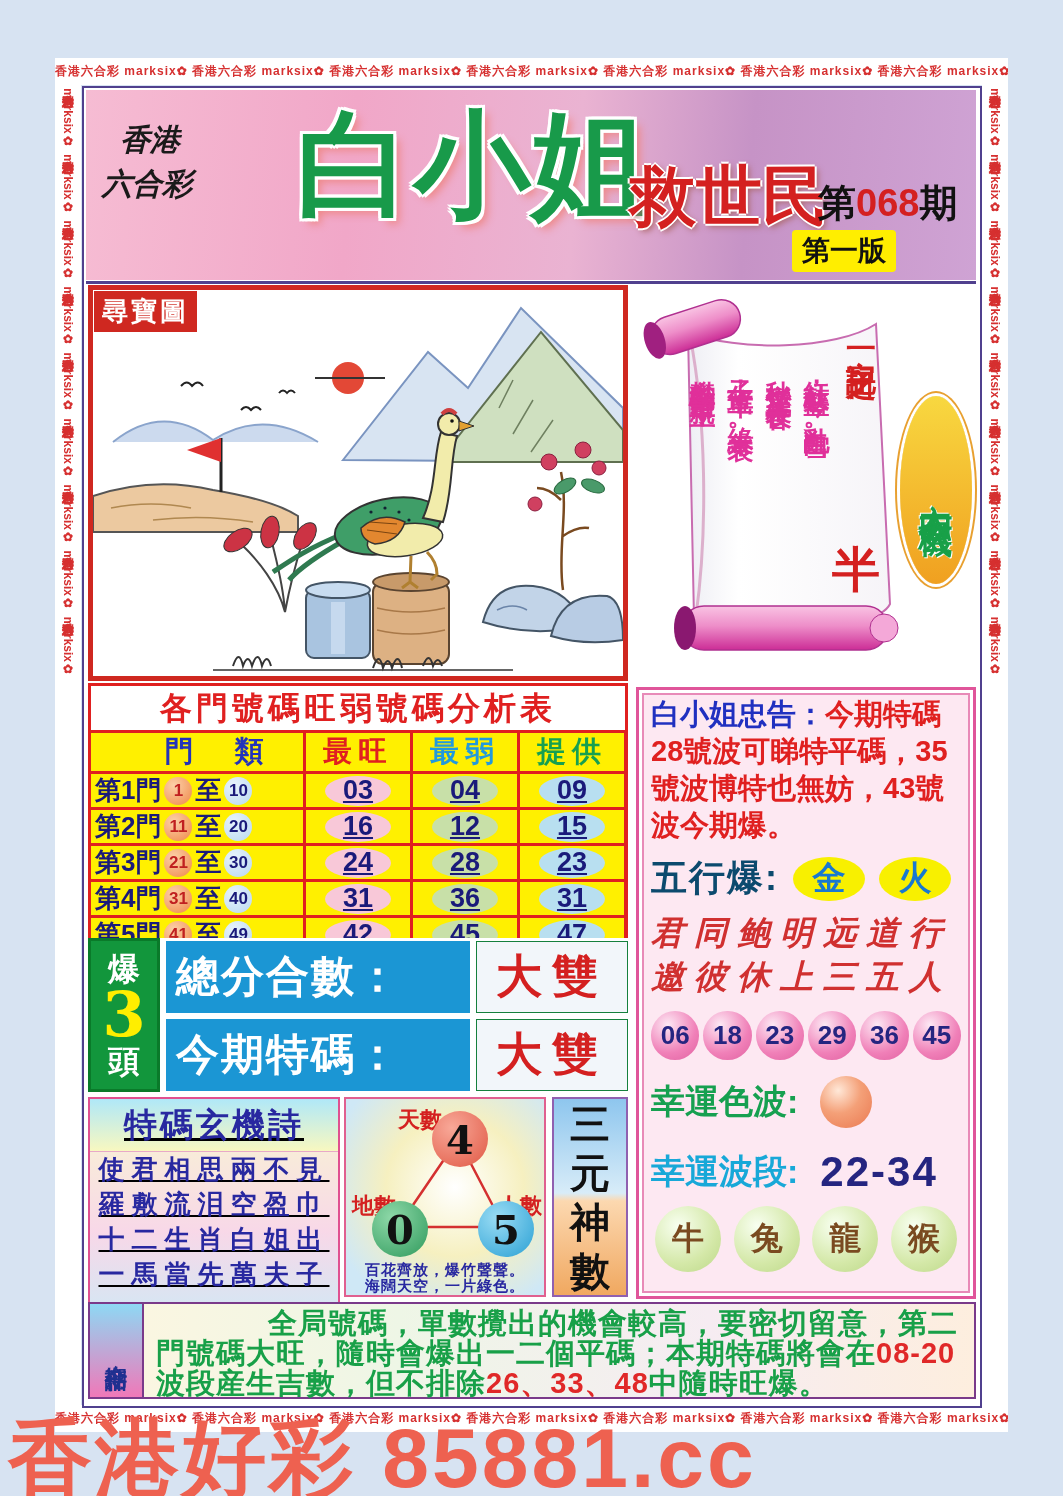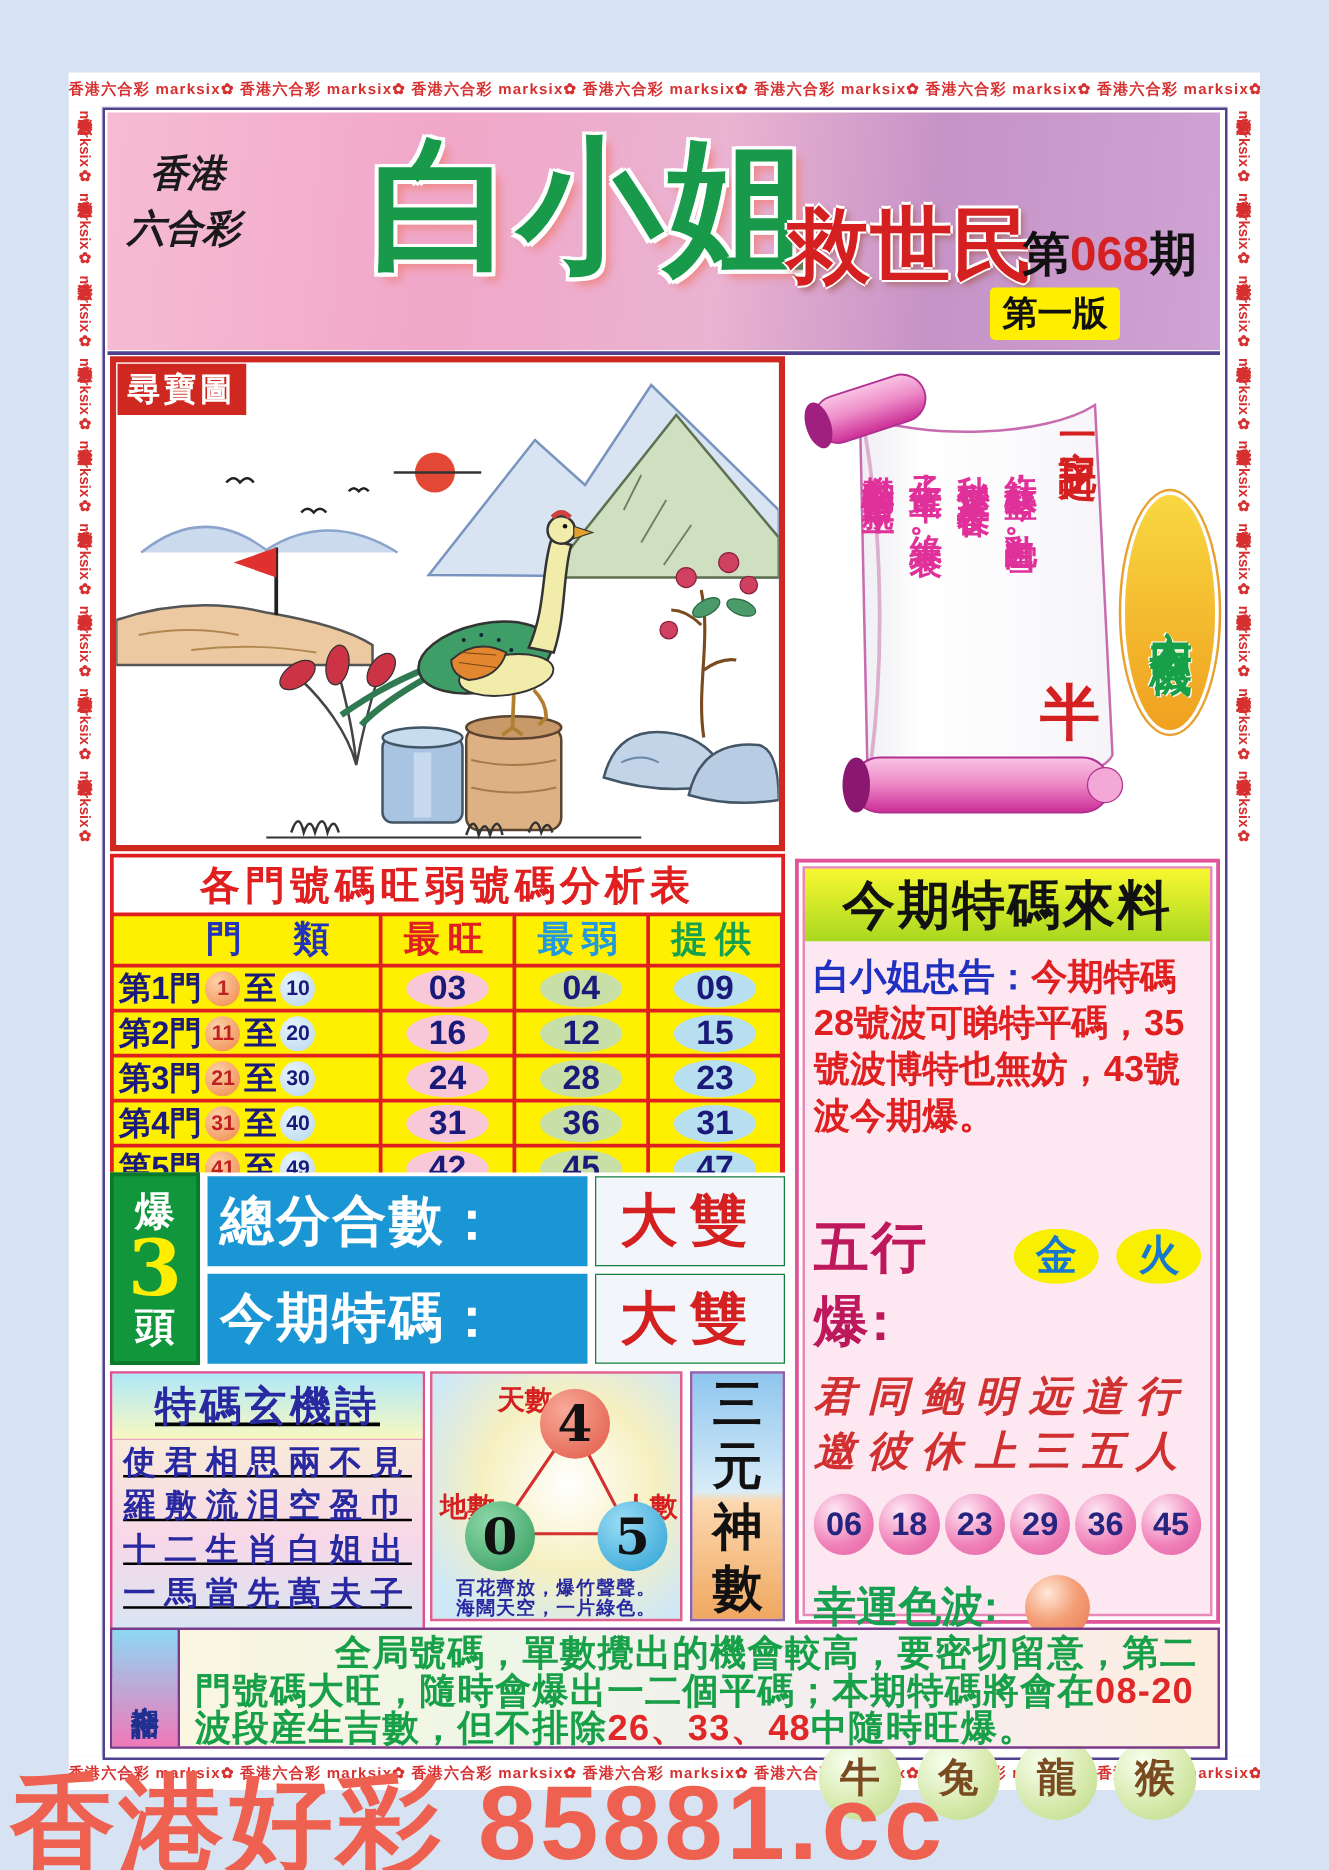--- a/index.html
+++ b/index.html
@@ -31,21 +31,21 @@
   #antable .ttl{background:#fff;color:#e02020;font-size:32px;font-weight:bold;text-align:center;height:44px;line-height:44px;letter-spacing:4px;margin:3px;}
   .grid{display:grid;grid-template-columns:212px 104px 104px 104px;gap:3px;background:#e02020;padding:0 3px 3px 3px;}
   .cell{background:#fff000;display:flex;align-items:center;justify-content:center;height:33px;}
   .cell.hrow{height:38px;font-size:29px;font-weight:bold;letter-spacing:6px;}
   .hd-door{color:#2233bb;letter-spacing:40px;text-indent:40px;}
   .hd-wang{color:#e02020;}.hd-ruo{color:#2299dd;}.hd-gong{color:#16a050;}
   .doorcell{justify-content:flex-start;padding-left:4px;gap:3px;font-size:26px;font-weight:bold;color:#1a1a7a;}
   .cnum{width:28px;height:28px;border-radius:50%;display:inline-flex;align-items:center;justify-content:center;font-size:17px;font-weight:bold;}
   .cnum.o{background:radial-gradient(circle at 35% 30%,#fcd0a8,#ef8848);color:#c02020;}
   .cnum.b{background:radial-gradient(circle at 35% 30%,#e8f4fc,#b8d8f0);color:#1a1a7a;}
-  .oval{width:66px;height:30px;border-radius:50%;display:flex;align-items:center;justify-content:center;font-size:27px;font-weight:bold;color:#1a1a7a;}
+  .oval{width:66px;height:30px;border-radius:50%;display:flex;align-items:center;justify-content:center;font-size:27px;font-weight:bold;color:#1a1a7a;text-decoration:underline;}
   .oval.wang{background:#f8c8d8;}.oval.ruo{background:#c8e0a8;}.oval.gong{background:#b8dff0;}
   
   #mid{left:88px;top:938px;width:540px;height:154px;background:#fff;}
   #bao3{left:0;top:0;width:72px;height:154px;background:#12963c;border:3px solid #0a7a2a;box-sizing:border-box;display:flex;flex-direction:column;align-items:center;justify-content:center;}
   #bao3 .w{color:#fff;font-size:32px;font-weight:bold;line-height:34px;}
   #bao3 .n{color:#ffee00;font-size:62px;font-weight:bold;line-height:58px;font-family:"DejaVu Serif",serif;}
   .midrow{position:absolute;left:78px;width:462px;height:72px;display:flex;gap:6px;}
   .midrow .lbl{flex:1;background:#1b96d4;color:#fff;font-size:43px;font-weight:bold;display:flex;align-items:center;padding-left:10px;letter-spacing:2px;}
   .midrow .val{width:150px;background:#f2f6fa;border:1px solid #15803d;color:#d42020;font-size:46px;font-weight:bold;display:flex;align-items:center;justify-content:center;letter-spacing:10px;}
   
@@ -77,21 +77,21 @@
   
   #badge{left:900px;top:396px;width:72px;height:188px;border-radius:50%;background:linear-gradient(180deg,#f8d840,#f0a020);box-shadow:0 0 0 3px #fff,0 0 0 5px #e8a030;display:flex;align-items:center;justify-content:center;}
   #badge span{writing-mode:vertical-rl;color:#18a048;font-size:34px;font-weight:bold;letter-spacing:6px;text-shadow:1px 1px 0 #fff,-1px -1px 0 #fff;}
   
   #lailiao{left:636px;top:687px;width:340px;height:612px;border:3px solid #e0559a;box-shadow:inset 0 0 0 3px #fff,inset 0 0 0 5px #e88ab8;box-sizing:border-box;background:#fde8f2;}
   #lailiao .hd{margin:5px;height:58px;line-height:58px;text-align:center;background:linear-gradient(180deg,#f8f830,#a8d820);color:#111;font-size:42px;font-weight:bold;letter-spacing:2px;}
   #lailiao .body{padding:6px 12px 0 12px;}
   .advice{font-size:29px;font-weight:bold;line-height:37px;}
   .advice .b{color:#2030c0;} .advice .r{color:#e02020;}
   .wuxing{display:flex;align-items:center;gap:14px;margin-top:10px;}
-  .wuxing .lbl{color:#be185d;font-size:44px;font-weight:bold;letter-spacing:2px;margin-top:47px;}
+  .wuxing .lbl{color:#0c4a6e;font-size:36px;font-weight:bold;letter-spacing:2px;}
   .wx{width:72px;height:44px;border-radius:50%;background:#f8f000;color:#1878d0;font-size:33px;font-weight:bold;display:flex;align-items:center;justify-content:center;}
   .script{color:#d03030;font-family:"DejaVu Serif",serif;font-style:italic;font-size:33px;font-weight:bold;letter-spacing:10px;line-height:44px;margin-top:8px;white-space:nowrap;}
   .balls{display:flex;gap:4px;margin-top:12px;}
   .ball{width:49px;height:49px;border-radius:50%;background:radial-gradient(circle at 35% 28%,#fde8f4,#f080b8 60%,#e060a0);color:#252580;font-size:26px;font-weight:bold;display:flex;align-items:center;justify-content:center;}
   .lucky{display:flex;align-items:center;gap:22px;margin-top:14px;height:56px;}
   .lucky .lg{color:#16a050;font-size:34px;font-weight:bold;}
   .lucky .lb{color:#18a8d8;font-size:34px;font-weight:bold;}
   .lucky .range{color:#252580;font-size:42px;font-weight:bold;letter-spacing:2px;}
   .cball{width:52px;height:52px;border-radius:50%;background:radial-gradient(circle at 35% 28%,#ffe8d8,#f4a078 45%,#ea7850);}
   .zodiac-title{margin-top:10px;text-align:center;color:#d03030;font-family:"DejaVu Serif",serif;font-style:italic;font-size:30px;font-weight:bold;letter-spacing:16px;}
@@ -345,21 +345,20 @@
   </div>
 
   <div class="abs" id="shen">
     <span>三</span>
     <span>元</span>
     <span>神</span>
     <span>數</span>
   </div>
 
   <div class="abs" id="lailiao">
-    <div class="hd">今期特碼來料</div>
     <div class="body">
       <div class="advice">
         <span class="b">白小姐忠告：</span><span class="r">今期特碼28號波可睇特平碼，35號波博特也無妨，43號波今期爆。</span>
       </div>
       <div class="wuxing">
         <span class="lbl">五行爆:</span>
         <span class="wx">金</span>
         <span class="wx">火</span>
       </div>
       <div class="script">君同鲍明远道行</div>

